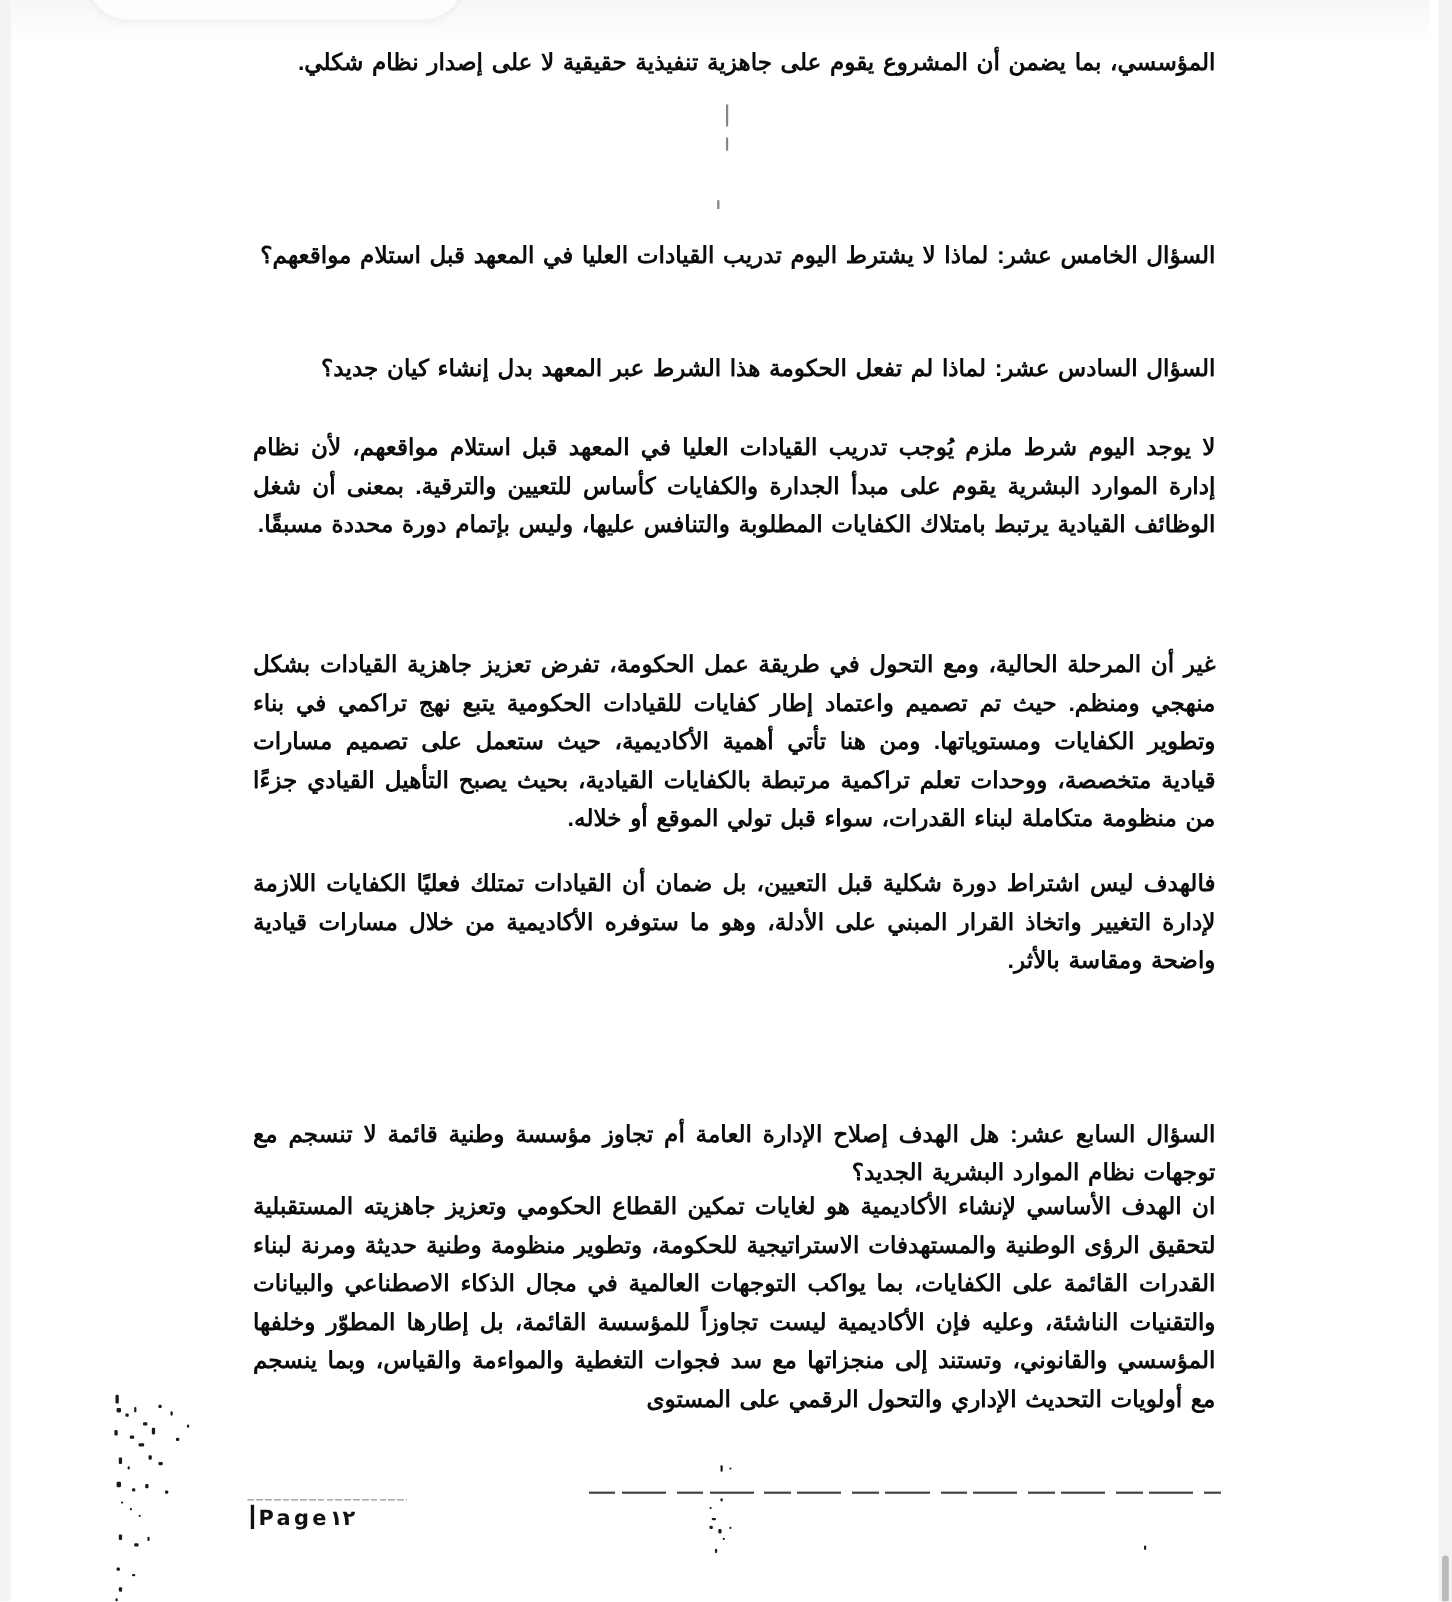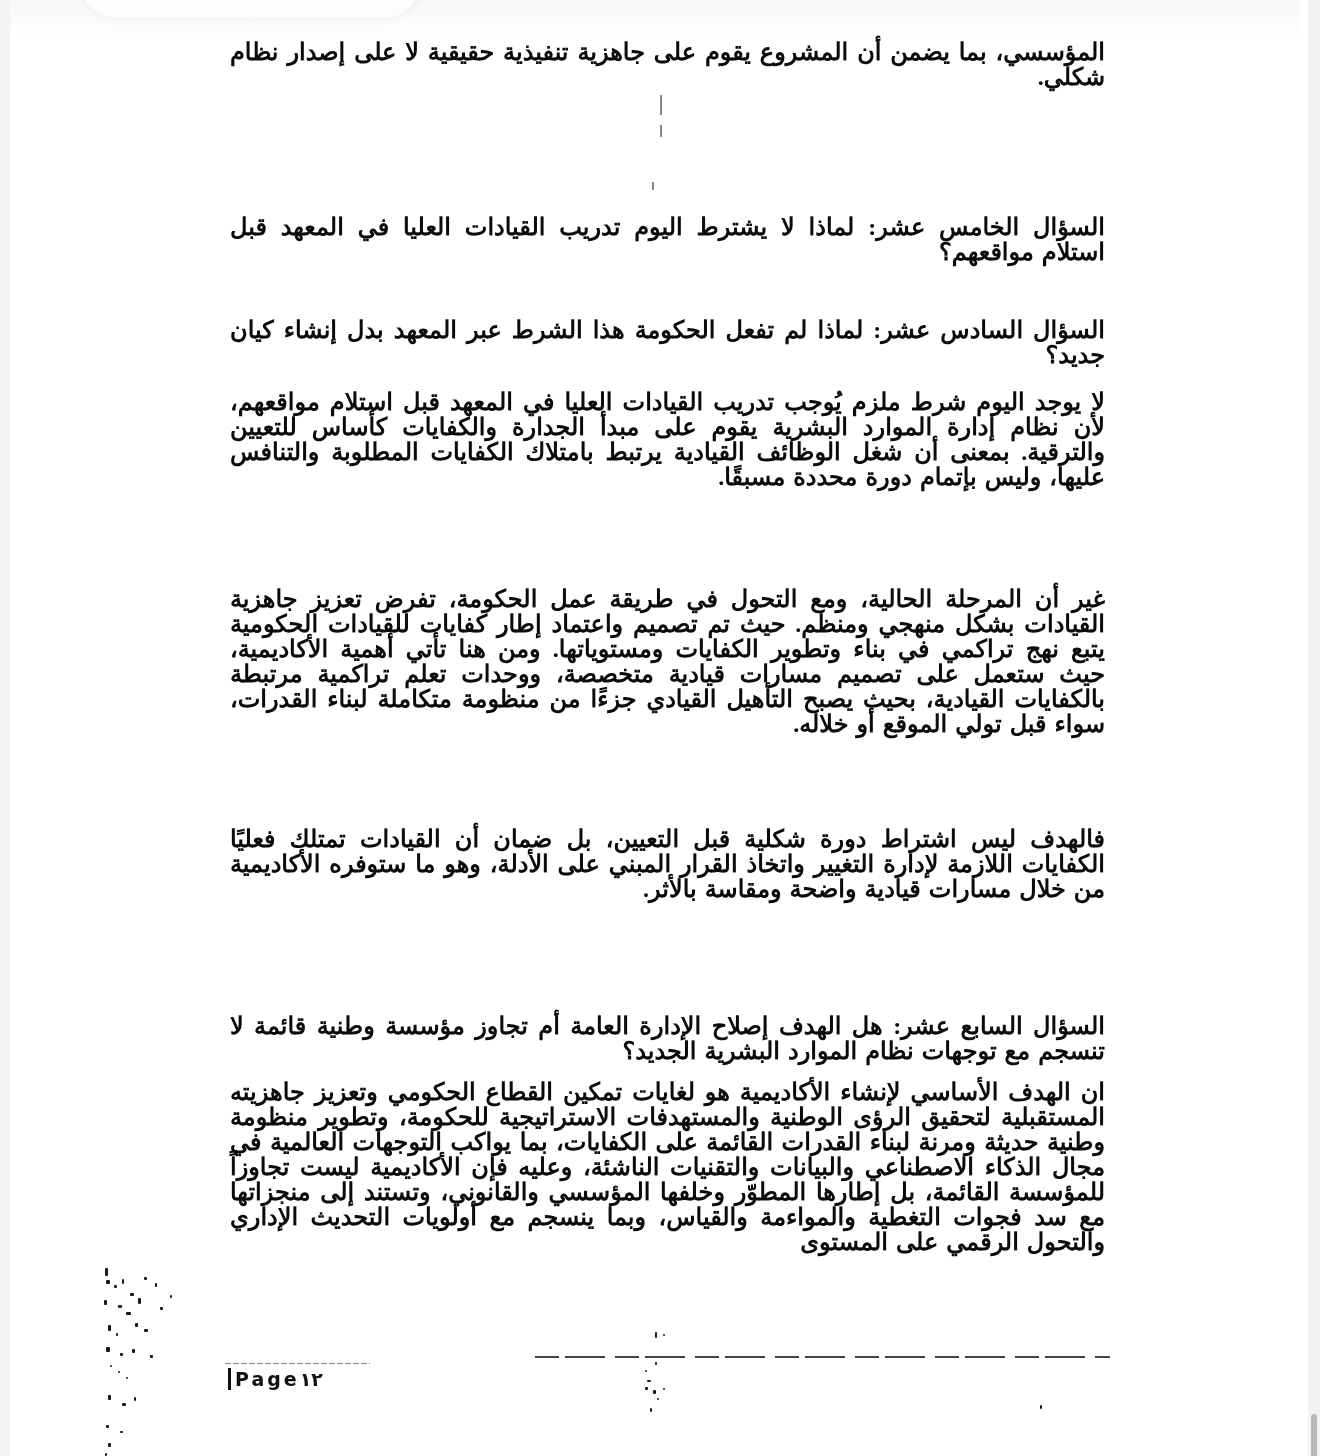--- a/index.html
+++ b/index.html
@@ -52,36 +52,36 @@
     }
     .page {
       position: absolute;
       left: 230px; top: 40px;
       width: 875px;
       direction: rtl;
       text-align: justify;
       text-align-last: right;
     }
     .para {
-      font-family: Liberation Serif, serif;
+      font-family: Liberation Sans, sans-serif;
       font-weight: bold;
-      font-size: 24px;
-      line-height: 25px;
+      font-size: 21px;
+      line-height: 35px;
       letter-spacing: 0;
       word-spacing: 2px;
     }
     .q {
       font-weight: bold;
     }
     .p1 { position: absolute; top: 0; width: 875px; }
     .q15 { position: absolute; top: 175px; width: 875px; }
     .q16 { position: absolute; top: 278px; width: 875px; }
     .a1 { position: absolute; top: 350px; width: 875px; }
     .a2 { position: absolute; top: 547px; width: 875px; }
-    .a3 { position: absolute; top: 787px; width: 875px; }
+    .a3 { position: absolute; top: 746px; width: 875px; }
     .q17 { position: absolute; top: 974px; width: 875px; }
     .a4 { position: absolute; top: 1040px; width: 875px; margin-left: 30px; }
 
     .footer-rule {
       position: absolute;
       top: 1356px;
       left: 240px;
       width: 870px;
       height: 2px;
       background: repeating-linear-gradient(90deg, #222 0 24px, transparent 24px 30px, #222 30px 70px, transparent 70px 80px);

